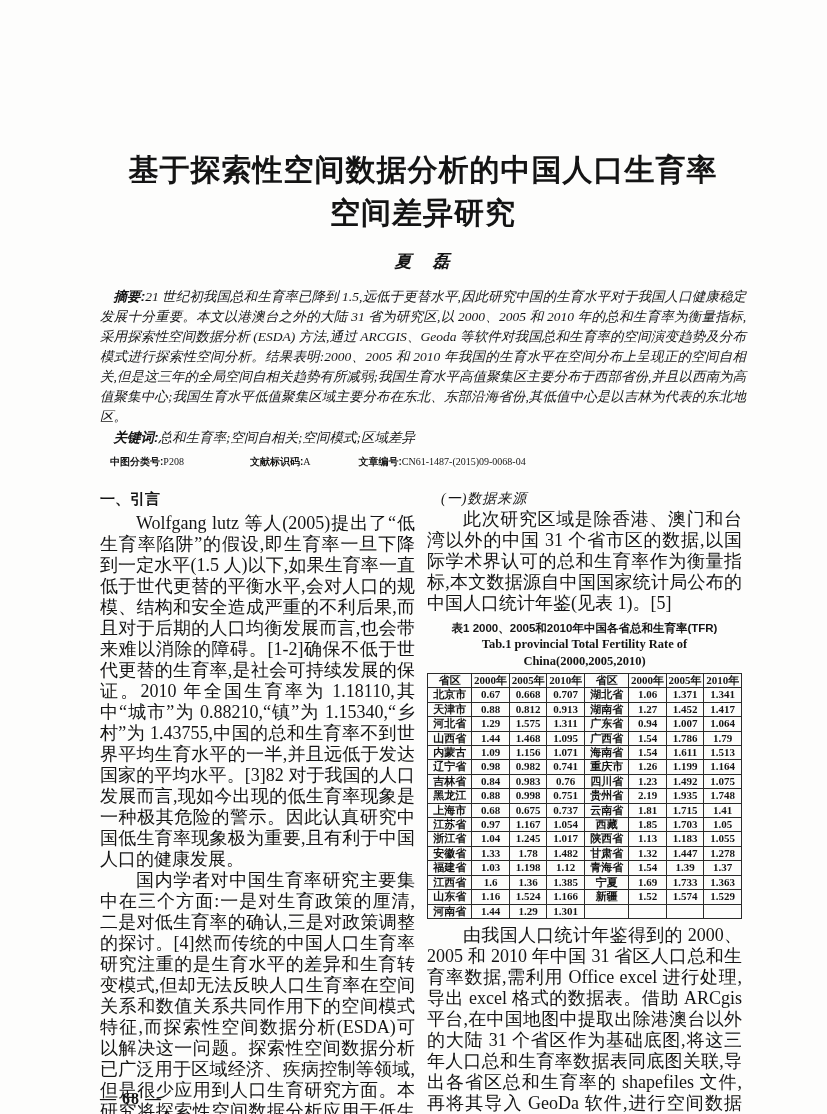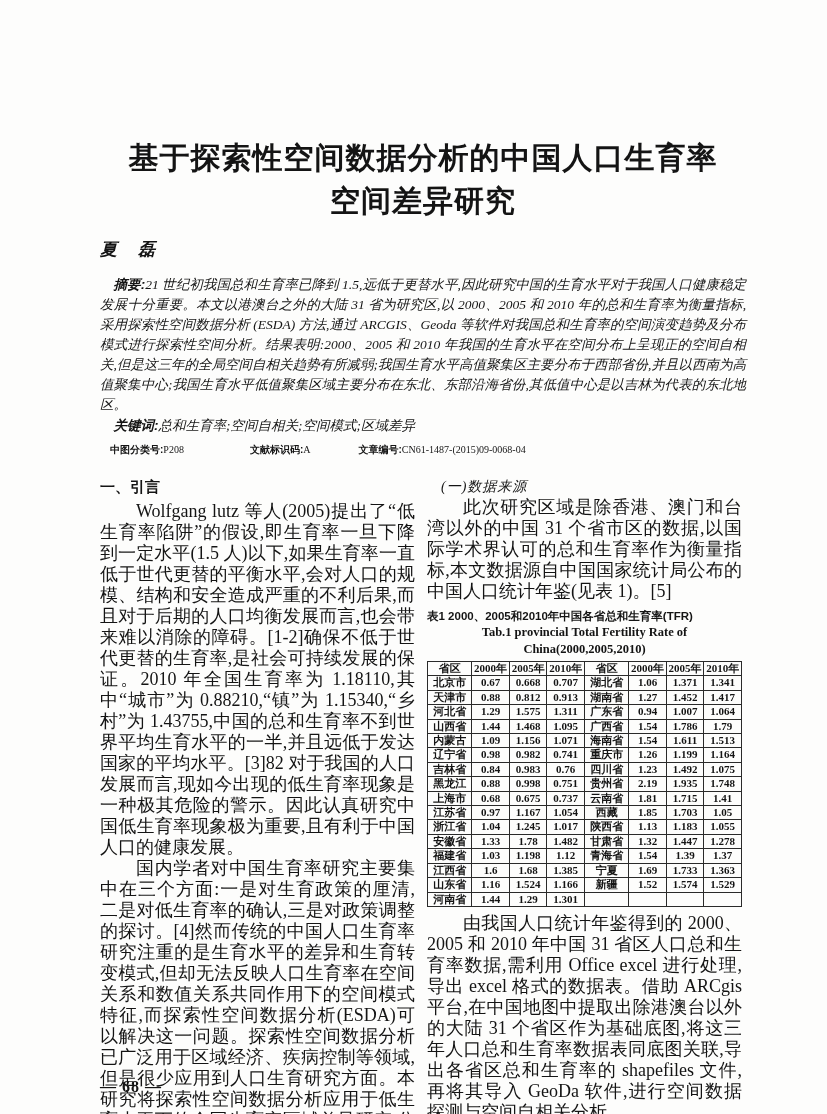--- a/index.html
+++ b/index.html
@@ -3,36 +3,36 @@
 <meta charset="utf-8">
 <style>
   html, body { margin: 0; padding: 0; }
   body {
     width: 827px; height: 1114px;
     background: #fdfdfc;
     color: #141414;
     font-family: "Liberation Serif", "DejaVu Serif", serif;
     overflow: hidden;
   }
-  .page { position: relative; width: 827px; height: 982px; }
+  .page { position: relative; width: 827px; height: 982px; margin-top: 12px; }
   .content { position: absolute; left: 100px; top: 0; width: 646px; }
 
   
   .title {
     margin-top: 136px;
     text-align: center;
     font-family: "Liberation Sans", "DejaVu Sans", sans-serif;
     font-weight: 700;
     font-size: 30px;
     line-height: 43px;
     letter-spacing: 1px;
   }
   .author {
     margin-top: 16px;
-    text-align: left;
+    text-align: center;
     font-size: 17px;
     font-weight: 700;
     font-style: italic;
     letter-spacing: 2px;
   }
 
   
   .front { margin-top: 14px; }
   .abstract, .keywords {
     margin: 0;
@@ -80,21 +80,21 @@
     font-style: italic;
     font-size: 14px;
     line-height: 21px;
     text-indent: 1em;
     letter-spacing: 1px;
   }
 
   
   .cap-zh {
     margin-top: 6px;
-    text-align: left;
+    text-align: center;
     font-family: "Liberation Sans", "DejaVu Sans", sans-serif;
     font-weight: 700;
     font-size: 11.5px;
     line-height: 16px;
   }
   .cap-en {
     text-align: center;
     font-weight: 700;
     font-size: 12.5px;
     line-height: 17px;
@@ -310,21 +310,21 @@
                 <td>1.198</td>
                 <td>1.12</td>
                 <td>青海省</td>
                 <td>1.54</td>
                 <td>1.39</td>
                 <td>1.37</td>
               </tr>
               <tr>
                 <td>江西省</td>
                 <td>1.6</td>
-                <td>1.68</td>
+                <td>1.36</td>
                 <td>1.385</td>
                 <td>宁夏</td>
                 <td>1.69</td>
                 <td>1.733</td>
                 <td>1.363</td>
               </tr>
               <tr>
                 <td>山东省</td>
                 <td>1.16</td>
                 <td>1.524</td>

